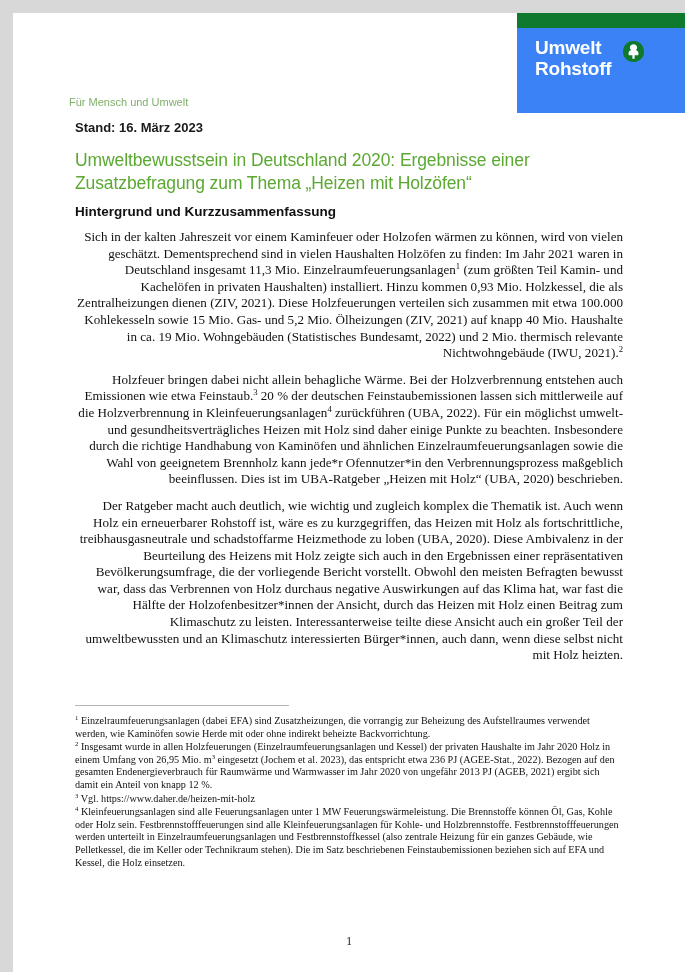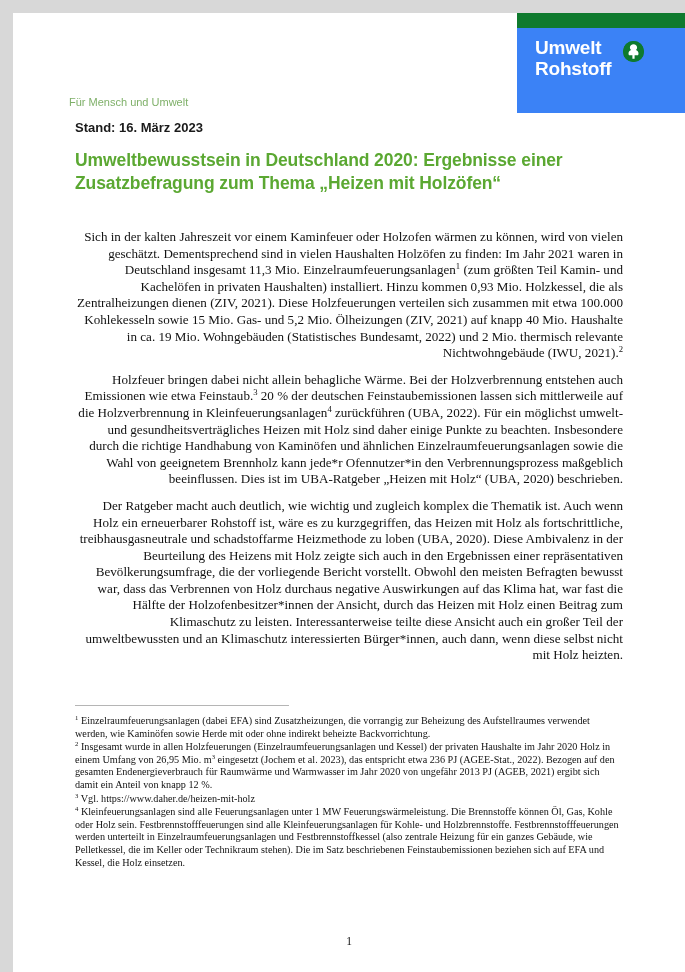--- a/index.html
+++ b/index.html
@@ -79,21 +79,21 @@
   }
 
   
   #title {
     position: absolute;
     left: 62px;
     top: 136px;
     width: 540px;
     color: #5ba832;
     font-size: 17.5px;
-    font-weight: bold;
+    font-weight: normal;
     line-height: 23px;
     letter-spacing: -0.1px;
   }
   #subtitle {
     position: absolute;
     left: 62px;
     top: 191px;
     width: 540px;
     color: #111111;
     font-size: 13.5px;
@@ -165,20 +165,21 @@
         <circle cx="10.5" cy="10.5" r="10.5" fill="#0f7a2e"></circle>
         <path d="M10.5 3.2 c-2.1 0 -3.6 1.5 -3.6 3.3 0 1.1 .5 1.9 1.3 2.5 -1.6 .5 -2.7 1.9 -2.7 3.5 0 .6 .2 1.2 .5 1.7 h3.4 v3.6 h2.2 v-3.6 h3.4 c.3 -.5 .5 -1.1 .5 -1.7 0 -1.6 -1.1 -3 -2.7 -3.5 .8 -.6 1.3 -1.4 1.3 -2.5 0 -1.8 -1.5 -3.3 -3.6 -3.3 z" fill="#ffffff"></path>
       </svg>
     </div>
   </div>
 
   <div id="claim">Für Mensch und Umwelt</div>
   <div id="date">Stand: 16. März 2023</div>
 
   <div id="title">Umweltbewusstsein in Deutschland 2020: Ergebnisse einer Zusatzbefragung zum Thema „Heizen mit Holzöfen“</div>
+  <div id="subtitle">Hintergrund und Kurzzusammenfassung</div>
 
   <div id="body-copy">
     <p><span>Sich in der kalten Jahreszeit vor einem Kaminfeuer oder Holzofen wärmen zu können, wird von vielen geschätzt. Dementsprechend sind in vielen Haushalten Holzöfen zu finden: Im Jahr 2021 waren in Deutschland insgesamt 11,3 Mio. Einzelraumfeuerungsanlagen</span><sup>1</sup><span> (zum größten Teil Kamin- und Kachelöfen in privaten Haushalten) installiert. Hinzu kommen 0,93 Mio. Holzkessel, die als Zentralheizungen dienen (ZIV, 2021). Diese Holzfeuerungen verteilen sich zusammen mit etwa 100.000 Kohlekesseln sowie 15 Mio. Gas- und 5,2 Mio. Ölheizungen (ZIV, 2021) auf knapp 40 Mio. Haushalte in ca. 19 Mio. Wohngebäuden (Statistisches Bundesamt, 2022) und 2 Mio. thermisch relevante Nichtwohngebäude (IWU, 2021).</span><sup>2</sup></p>
 
     <p><span>Holzfeuer bringen dabei nicht allein behagliche Wärme. Bei der Holzverbrennung entstehen auch Emissionen wie etwa Feinstaub.</span><sup>3</sup><span> 20 % der deutschen Feinstaubemissionen lassen sich mittlerweile auf die Holzverbrennung in Kleinfeuerungsanlagen</span><sup>4</sup><span> zurückführen (UBA, 2022). Für ein möglichst umwelt- und gesundheitsverträgliches Heizen mit Holz sind daher einige Punkte zu beachten. Insbesondere durch die richtige Handhabung von Kaminöfen und ähnlichen Einzelraumfeuerungsanlagen sowie die Wahl von geeignetem Brennholz kann jede*r Ofennutzer*in den Verbrennungsprozess maßgeblich beeinflussen. Dies ist im UBA-Ratgeber </span><span class="ulink">„Heizen mit Holz“</span><span> (UBA, 2020) beschrieben.</span></p>
 
     <p>Der Ratgeber macht auch deutlich, wie wichtig und zugleich komplex die Thematik ist. Auch wenn Holz ein erneuerbarer Rohstoff ist, wäre es zu kurzgegriffen, das Heizen mit Holz als fortschrittliche, treibhausgasneutrale und schadstoffarme Heizmethode zu loben (UBA, 2020). Diese Ambivalenz in der Beurteilung des Heizens mit Holz zeigte sich auch in den Ergebnissen einer repräsentativen Bevölkerungsumfrage, die der vorliegende Bericht vorstellt. Obwohl den meisten Befragten bewusst war, dass das Verbrennen von Holz durchaus negative Auswirkungen auf das Klima hat, war fast die Hälfte der Holzofenbesitzer*innen der Ansicht, durch das Heizen mit Holz einen Beitrag zum Klimaschutz zu leisten. Interessanterweise teilte diese Ansicht auch ein großer Teil der umweltbewussten und an Klimaschutz interessierten Bürger*innen, auch dann, wenn diese selbst nicht mit Holz heizten.</p>
   </div>
 
   <div id="footnote-rule"></div>

